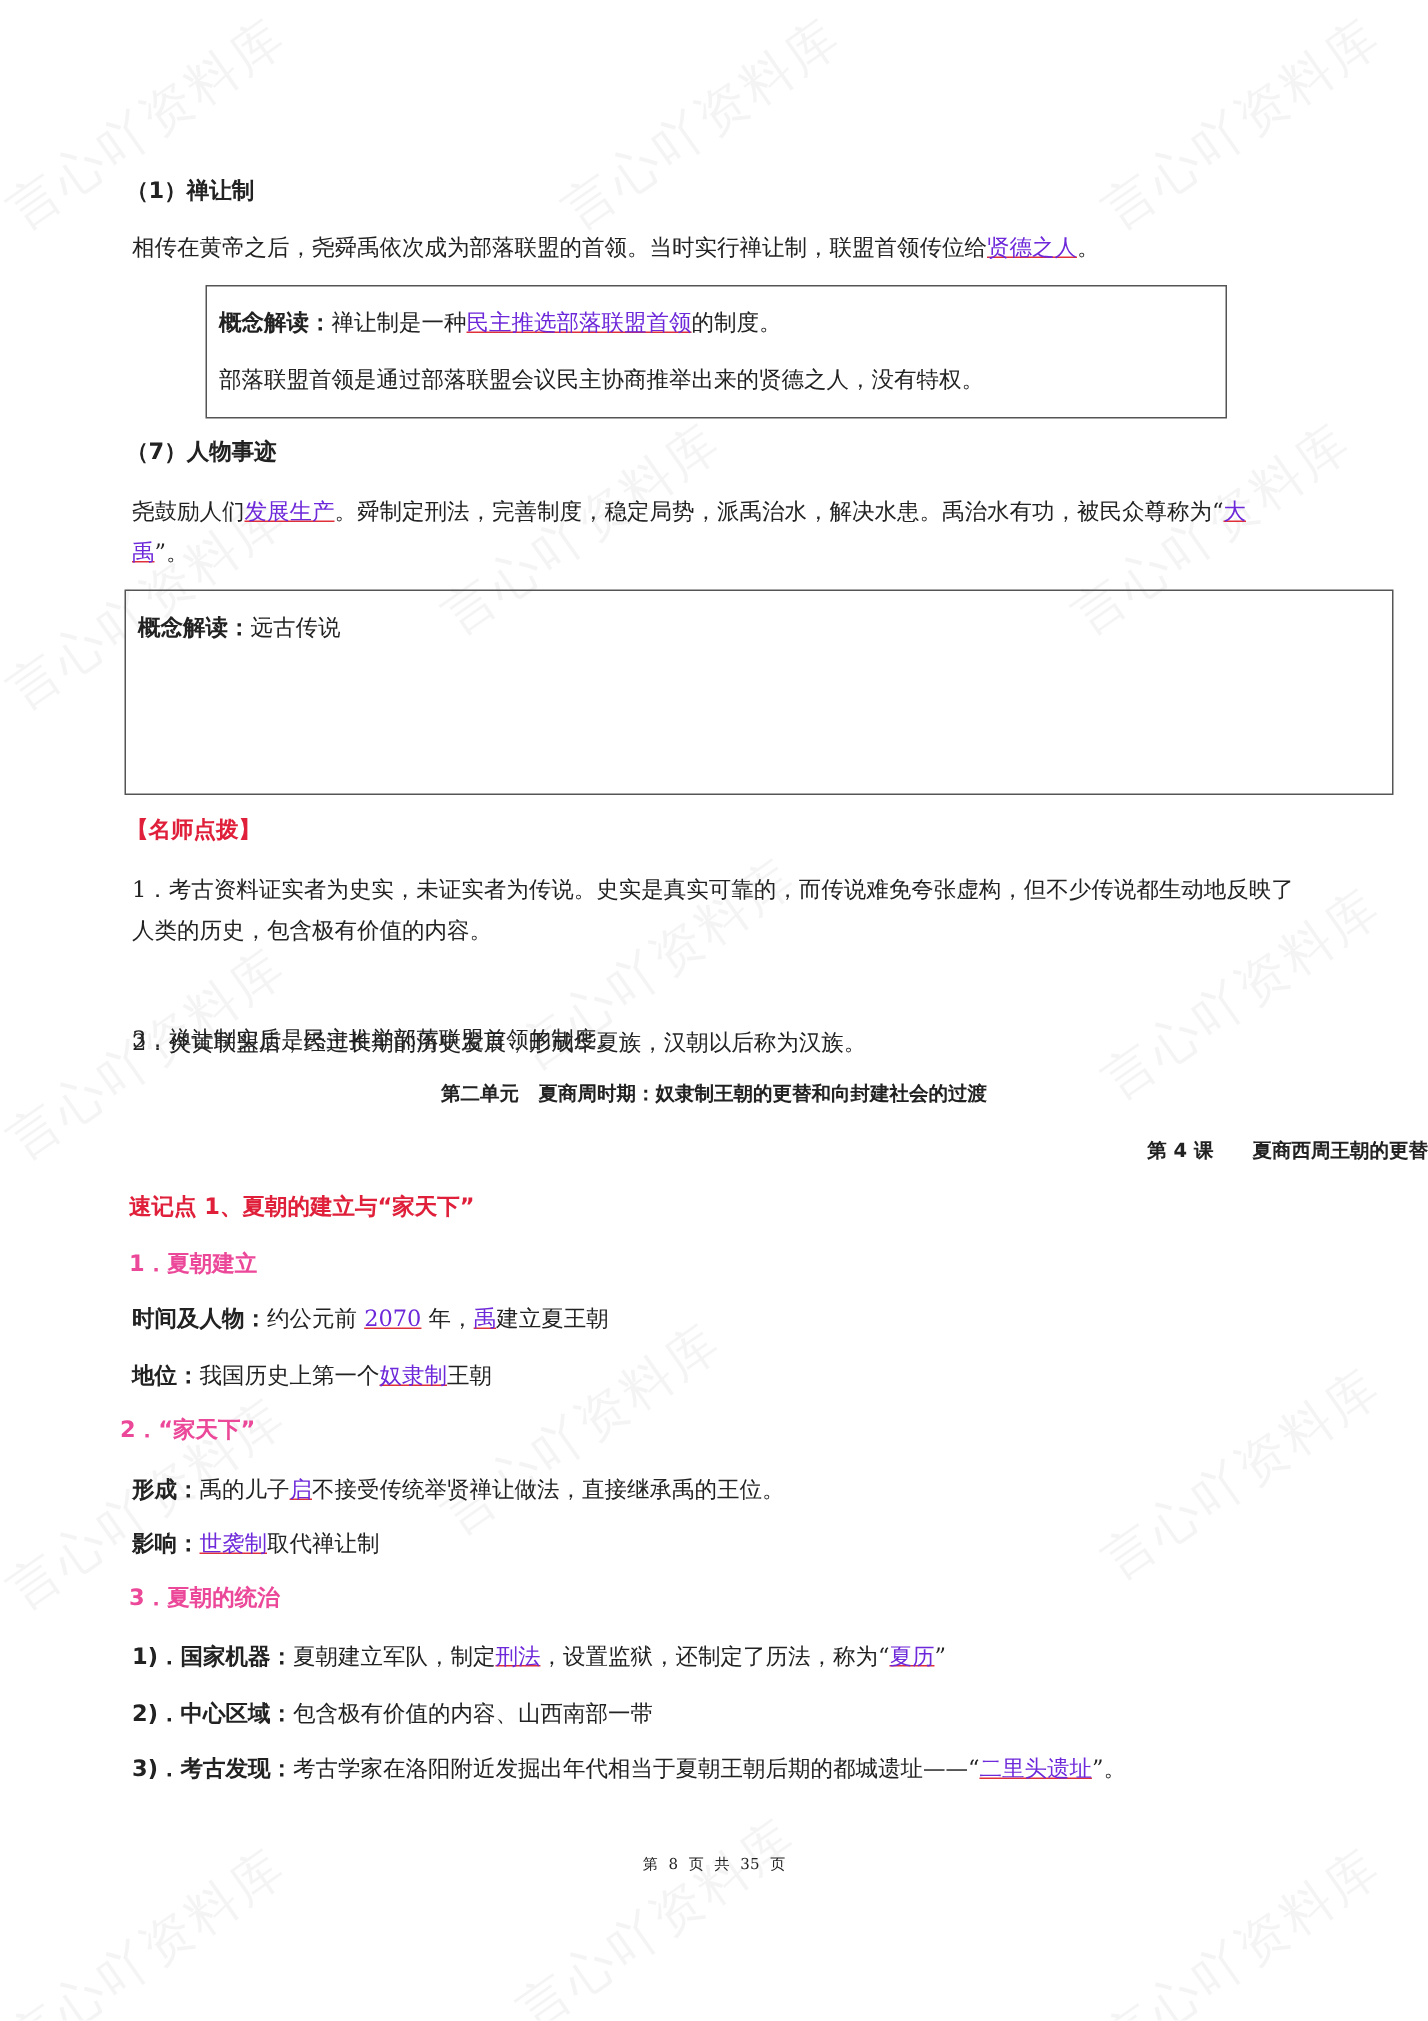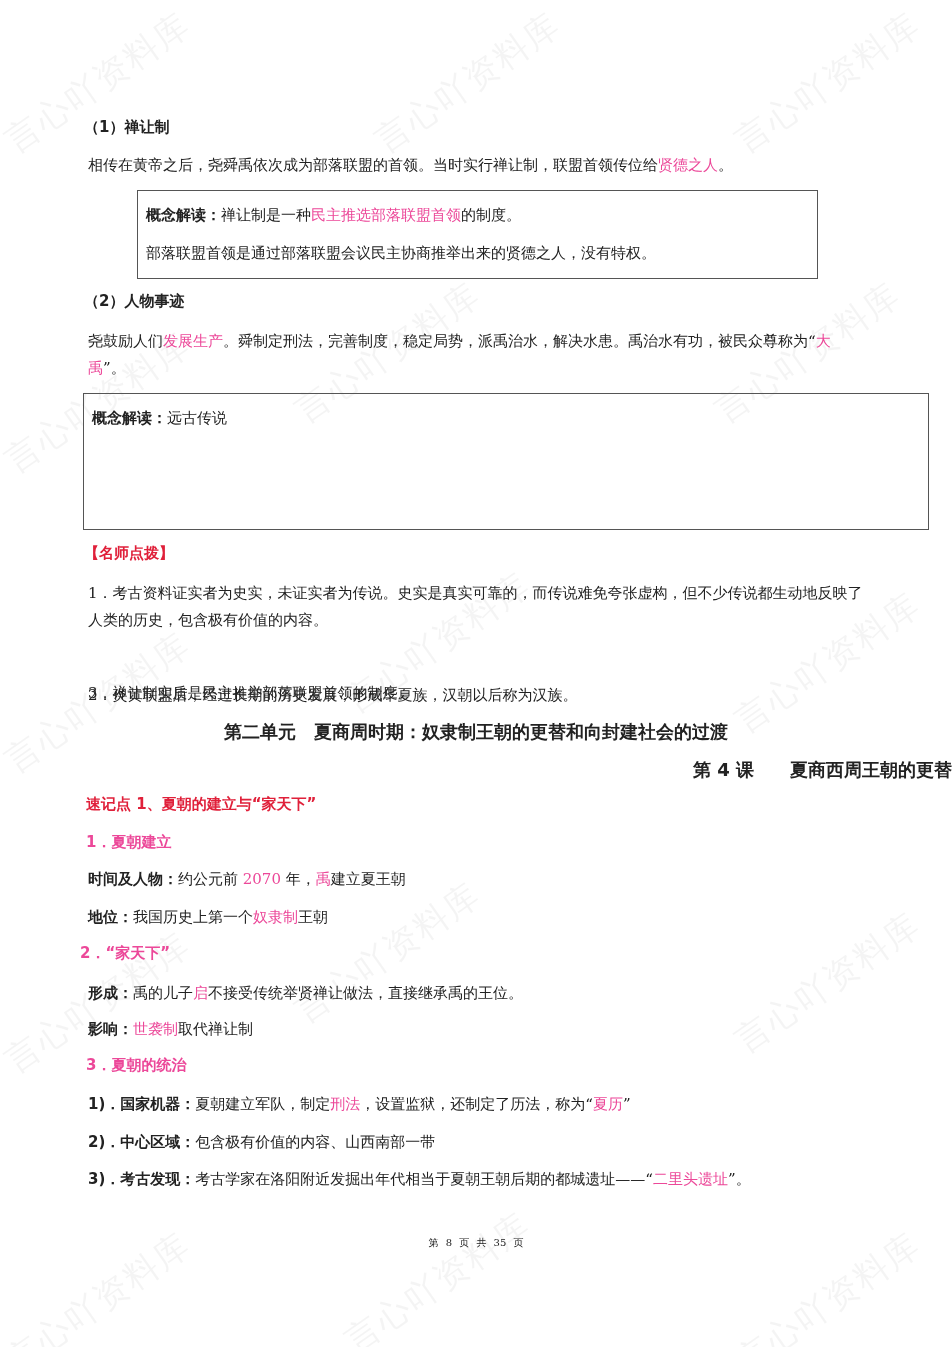--- a/index.html
+++ b/index.html
@@ -3,26 +3,26 @@
 <meta charset="utf-8">
 <style>
   html, body { margin: 0; padding: 0; background: #ffffff; }
   body { width: 952px; height: 1347px; position: relative; overflow: hidden;
          font-family: "DejaVu Serif", "Liberation Serif", serif; color: #222; font-size: 15px; }
   .wm { position: absolute; color: rgba(0,0,0,0.045); font-size: 34px; transform: rotate(-35deg);
         font-family: "DejaVu Sans", sans-serif; white-space: nowrap; pointer-events: none; letter-spacing: 2px; }
   .abs { position: absolute; }
   .h-bold { font-family: "DejaVu Sans", sans-serif; font-weight: bold; font-size: 15px; }
   .p { position: absolute; left: 88px; width: 780px; line-height: 27px; font-size: 15px; }
-  .red-u { color: #ec4899; text-decoration-color: #e0303a; }
+  .red-u { color: #6d28d9; text-decoration: underline; text-decoration-color: #e0303a; }
   .red-bold { color: #e0203a; font-weight: bold; font-family: "DejaVu Sans", sans-serif; }
   .blue-bold { color: #ec4899; font-weight: bold; font-family: "DejaVu Sans", sans-serif; }
   .box { position: absolute; border: 1px solid #555; box-sizing: border-box; }
   .lbl { font-weight: bold; font-family: "DejaVu Sans", sans-serif; }
-  .center { position: absolute; left: 0; width: 952px; text-align: center; font-weight: bold; font-family: "DejaVu Sans", sans-serif; font-size: 18px; }
+  .center { position: absolute; left: 0; width: 952px; text-align: center; font-weight: bold; font-family: "DejaVu Sans", sans-serif; font-size: 13px; }
   .footer { position: absolute; left: 0; width: 952px; text-align: center; font-size: 10px; top: 1236px; word-spacing: 4px; }
 </style>
 </head>
 <body>
 
 <div class="wm" style="left:-10px;top:60px;">言心吖资料库</div>
 <div class="wm" style="left:360px;top:60px;">言心吖资料库</div>
 <div class="wm" style="left:720px;top:60px;">言心吖资料库</div>
 <div class="wm" style="left:-10px;top:380px;">言心吖资料库</div>
 <div class="wm" style="left:280px;top:330px;">言心吖资料库</div>
@@ -43,21 +43,21 @@
   <span>相传在黄帝之后，尧舜禹依次成为部落联盟的首领。当时实行禅让制，联盟首领传位给</span><span class="red-u">贤德之人</span><span>。</span>
 </div>
 
 <div class="box" style="left:137px;top:190px;width:681px;height:89px;">
   <div class="abs" style="left:8px;top:12px;line-height:24px;">
     <span class="lbl">概念解读：</span><span>禅让制是一种</span><span class="red-u">民主推选部落联盟首领</span><span>的制度。</span>
   </div>
   <div class="abs" style="left:8px;top:50px;line-height:24px;">部落联盟首领是通过部落联盟会议民主协商推举出来的贤德之人，没有特权。</div>
 </div>
 
-<div class="abs h-bold" style="left:84px;top:292px;">（2）人物事迹</div>
+<div class="abs h-bold" style="left:84px;top:292px;">（7）人物事迹</div>
 
 <div class="p" style="top:328px;width:780px;">
   <span>尧鼓励人们</span><span class="red-u">发展生产</span><span>。舜制定刑法，完善制度，稳定局势，派禹治水，解决水患。禹治水有功，被民众尊称为“</span><span class="red-u">大禹</span><span>”。</span>
 </div>
 
 <div class="box" style="left:83px;top:393px;width:846px;height:137px;">
   <div class="abs" style="left:8px;top:12px;line-height:24px;">
     <span class="lbl">概念解读：</span><span>远古传说</span>
   </div>
 </div>

